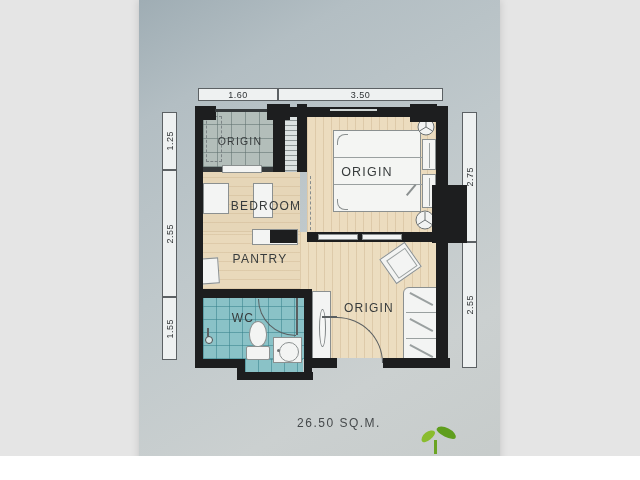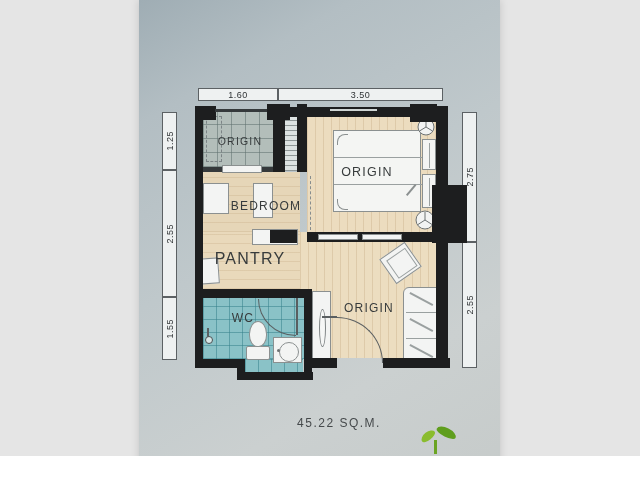--- a/index.html
+++ b/index.html
@@ -168,24 +168,24 @@
     <div class="wall" style="left:165px;top:289px;width:8px;height:83px;"></div>
     <div class="wall" style="left:56px;top:359px;width:48px;height:9px;"></div>
     <div class="wall" style="left:98px;top:359px;width:8px;height:21px;"></div>
     <div class="wall" style="left:98px;top:372px;width:76px;height:8px;"></div>
     <div class="wall" style="left:173px;top:358px;width:25px;height:10px;"></div>
     <div class="wall" style="left:244px;top:358px;width:67px;height:10px;"></div>
 
     <div class="label" style="left:101px;top:141px;font-size:10.5px;">ORIGIN</div>
     <div class="label" style="left:228px;top:172px;font-size:12.5px;">ORIGIN</div>
     <div class="label" style="left:127px;top:206px;font-size:12px;">BEDROOM</div>
-    <div class="label" style="left:111px;top:259px;font-size:16px;">PANTRY</div>
+    <div class="label" style="left:121px;top:259px;font-size:12px;">PANTRY</div>
     <div class="label" style="left:104px;top:318px;font-size:12px;">WC</div>
     <div class="label" style="left:230px;top:308px;font-size:12px;">ORIGIN</div>
 
-    <div id="area-label" style="left:200px;top:423px;">45.22 SQ.M.</div>
+    <div id="area-label" style="left:200px;top:423px;">26.50 SQ.M.</div>
 
     <div class="abs" style="left:295px;top:440px;width:2.5px;height:14px;background:#6aa422;"></div>
     <div class="leaf" style="left:281px;top:432px;width:16px;height:8px;transform:rotate(-38deg);background:#8abc2e;"></div>
     <div class="leaf" style="left:297px;top:428px;width:21px;height:9px;transform:rotate(26deg);background:#5f9e1d;"></div>
 
   </div>
 </div>
 
 </body></html>

